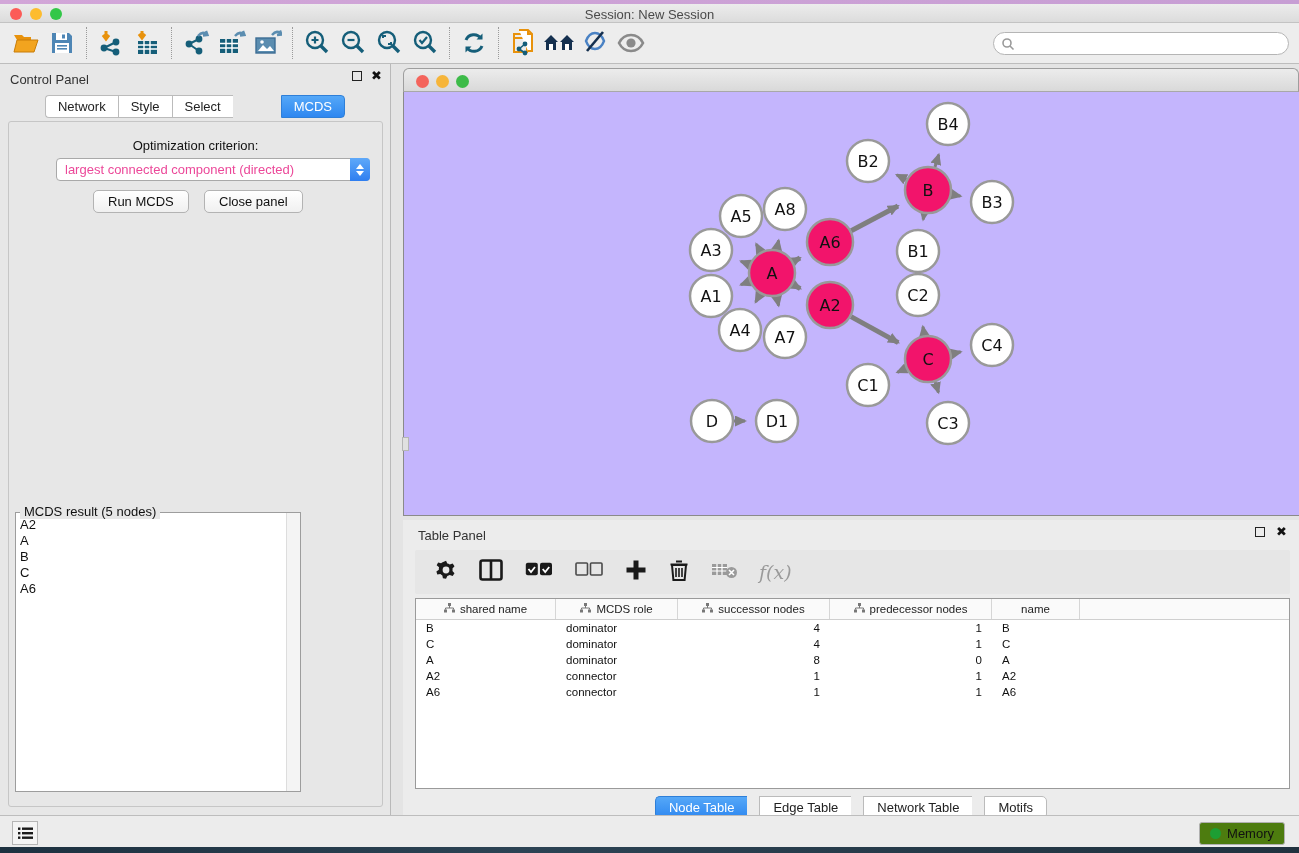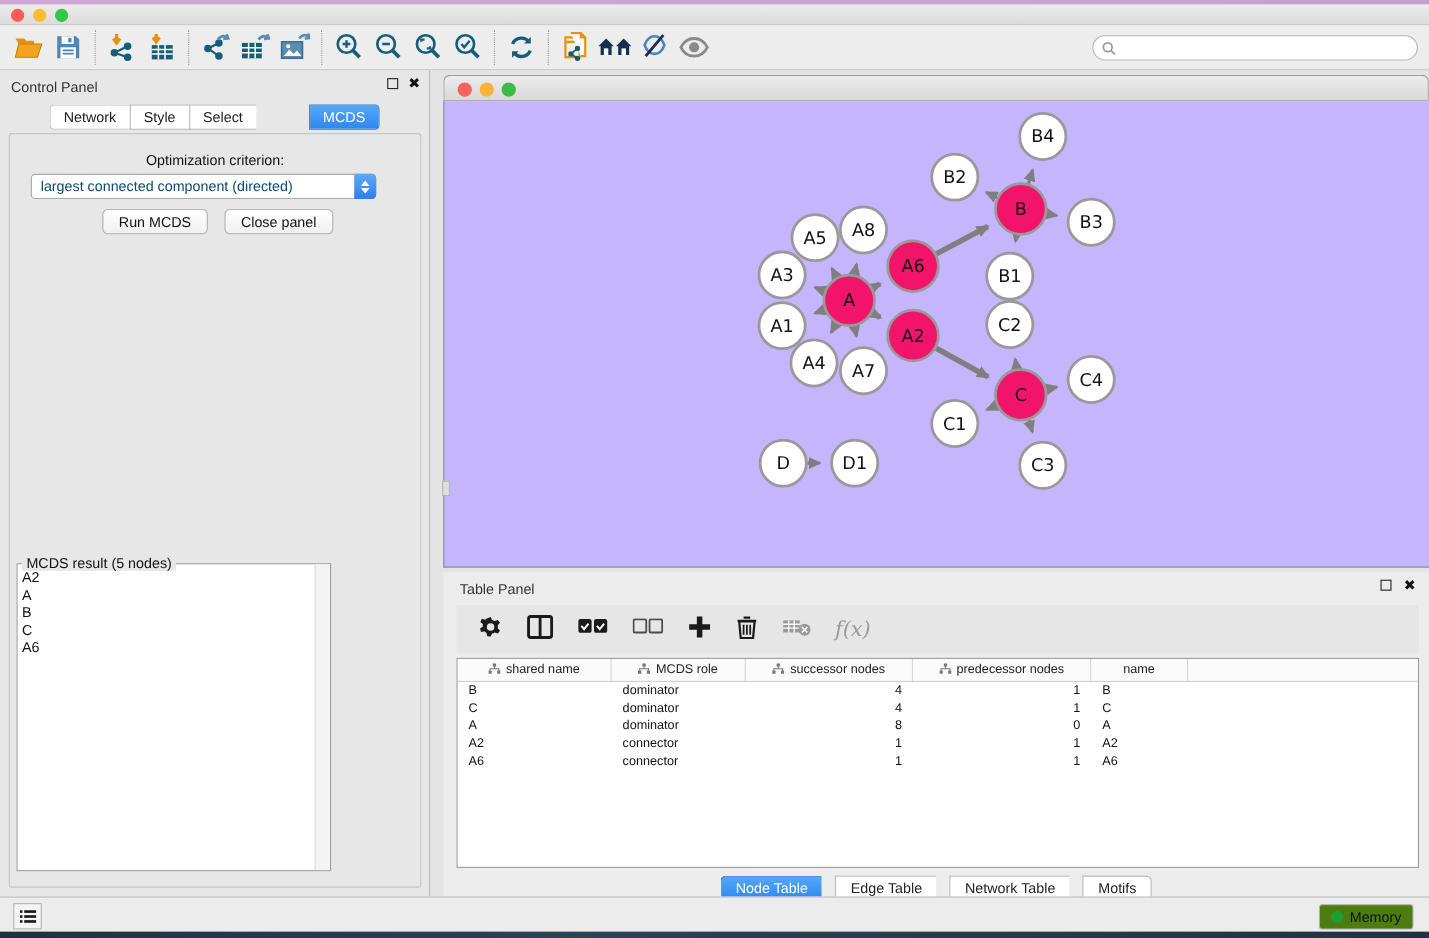--- a/index.html
+++ b/index.html
@@ -31,21 +31,21 @@
   .panel-btns { position:absolute; right:8px; top:7px; display:flex; gap:9px; align-items:center; }
   .float-box { width:10px; height:10px; border:1.5px solid #222; display:inline-block; }
   .close-x { font-size:13px; font-weight:bold; color:#111; line-height:10px; }
   .ctabs { position:absolute; left:0; top:31px; width:100%; display:flex; justify-content:center; }
   .ctab { font-size:13px; padding:3px 12px; background:#fff; border:1px solid #bbb; border-right:none; color:#222; }
   .ctab:first-child { border-radius:4px 0 0 4px; }
   .ctab:last-child { border-radius:0 4px 4px 0; border-right:1px solid #bbb;margin-left:48px; }
   .ctab.active { background:linear-gradient(#55a8f8,#2e87f0); color:#fff; border-color:#2e7fd8; }
   .cbody { position:absolute; left:8px; top:57px; width:375px; height:686px; background:#e7e7e7; border:1px solid #c6c6c6; border-radius:3px; }
   .opt-label { position:absolute; width:100%; text-align:center; top:16px; font-size:13px; color:#111; }
-  .dropdown { position:absolute; left:19px; top:36px; width:314px; height:23px; background:#fff; border:1px solid #a9a9a9; border-radius:4px; font-size:13px; color:#0c4a6e; display:flex; align-items:center; padding-left:8px; }
+  .dropdown { position:absolute; left:47px; top:36px; width:314px; height:23px; background:#fff; border:1px solid #a9a9a9; border-radius:4px; font-size:13px; color:#ec4899; display:flex; align-items:center; padding-left:8px; }
   .dd-step { position:absolute; right:-1px; top:-1px; width:20px; height:23px; background:linear-gradient(#5fa9f9,#2e7ef0); border-radius:0 4px 4px 0; display:flex; flex-direction:column; align-items:center; justify-content:center; gap:2px; }
   .tri-up { width:0; height:0; border-left:4px solid transparent; border-right:4px solid transparent; border-bottom:5px solid #fff; }
   .tri-dn { width:0; height:0; border-left:4px solid transparent; border-right:4px solid transparent; border-top:5px solid #fff; }
   .cp-btn { position:absolute; top:68px; height:23px; background:linear-gradient(#ffffff,#f0f0f0); border:1px solid #b3b3b3; border-radius:5px; font-size:13px; color:#111; padding:0 14px; }
   .fieldset { position:absolute; left:6px; top:390px; width:286px; height:280px; border:1px solid #9d9d9d; background:#fff; }
   .legend { position:absolute; top:-9px; left:4px; background:#e7e7e7; padding:0 4px; font-size:13px; color:#111; }
   .result-list { position:absolute; left:0; top:2px; width:345px; height:274px; font-size:13px; color:#111; padding:2px 0 0 4px; overflow:hidden; }
   .result-list div { line-height:16px; }
   .list-scroll { position:absolute; right:0; top:0; width:14px; height:100%; background:#f4f4f4; border-left:1px solid #ddd; }
 
@@ -92,20 +92,21 @@
   <div class="wall-top"></div>
 
   <div class="app">
 
     <div class="titlebar">
       <div class="lights">
         <div class="light" style="background:#fc5b57;"></div>
         <div class="light" style="background:#fdbc2e;"></div>
         <div class="light" style="background:#33c748;"></div>
       </div>
+      <div class="title-text">Session: New Session</div>
     </div>
 
     <div class="toolbar">
       <div class="tbtn">
         <svg width="28" height="24" viewBox="0 0 28 24">
             <path d="M2 4 h8 l2 2 h7 v3 h-14 z" fill="#E8920C"></path>
             <path d="M5 9 h21 l-4 12 h-20 z" fill="#F2A41F" stroke="#c97d08" stroke-width="1"></path>
           </svg>
       </div>
       <div class="tbtn">

